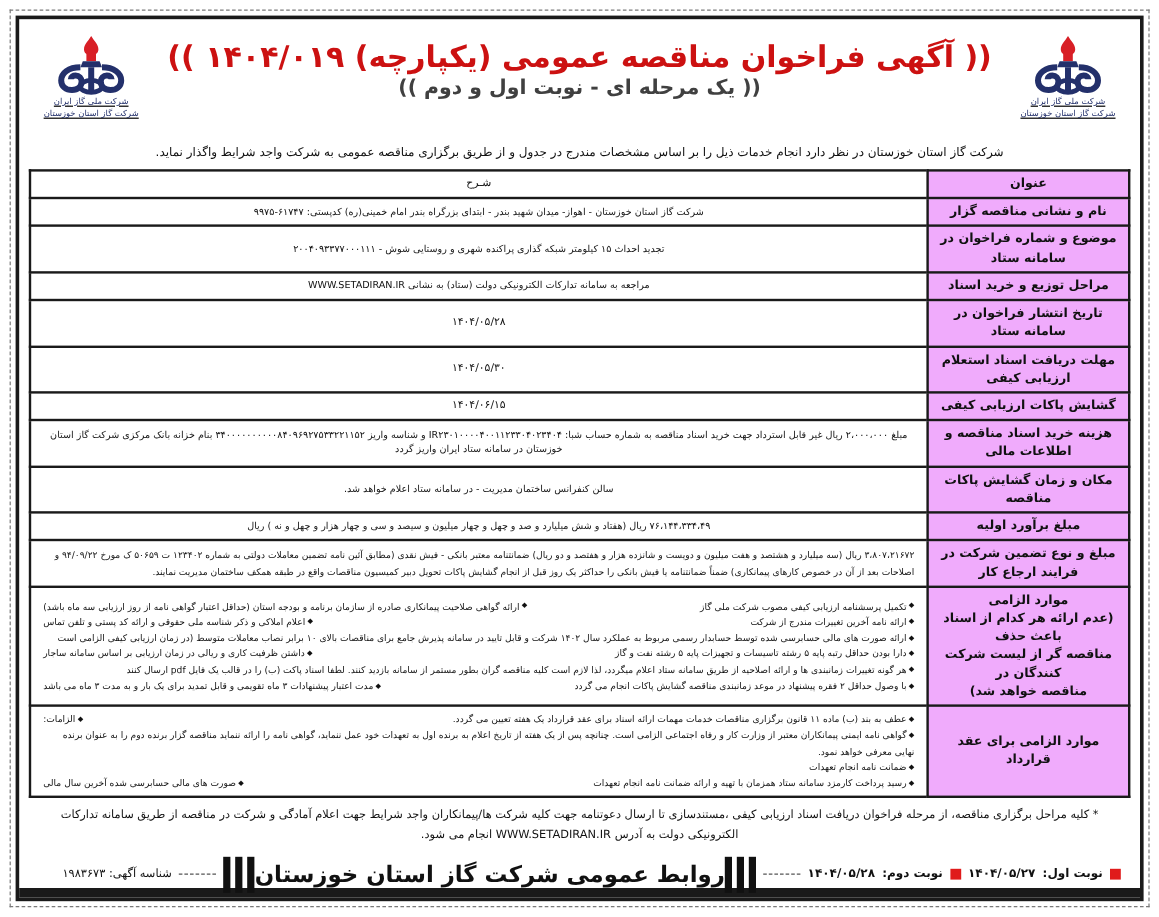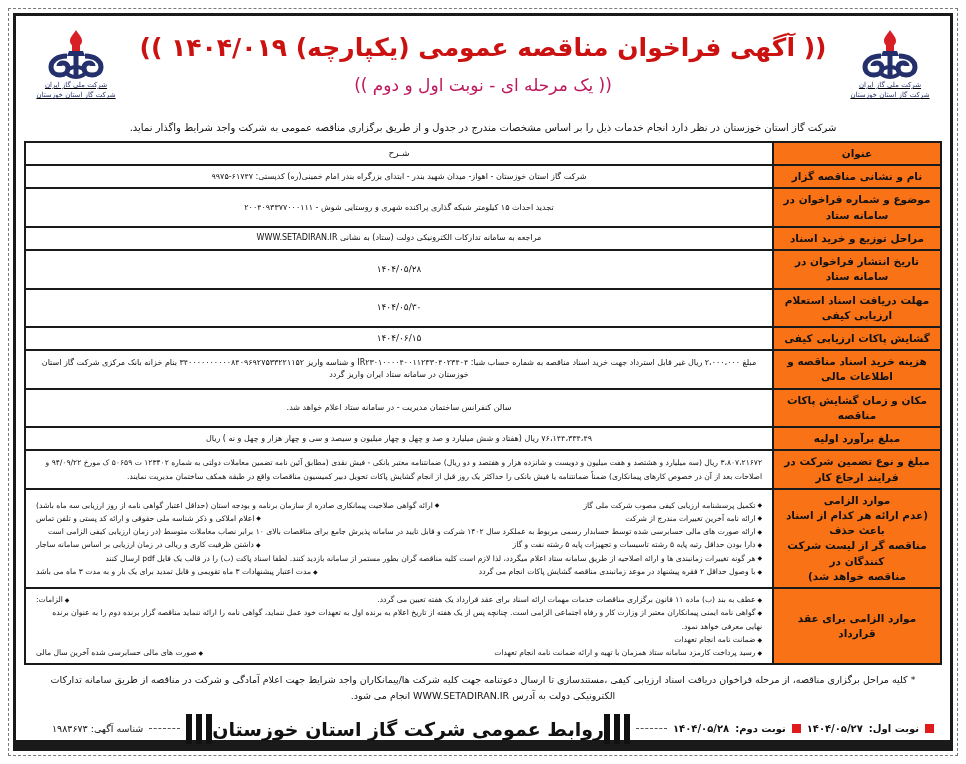--- a/index.html
+++ b/index.html
@@ -89,24 +89,24 @@
     padding-top: 8px;
   }
   .title-main {
     color: #cc1111;
     font-size: 25px;
     font-weight: bold;
     letter-spacing: 0px;
     line-height: 1.25;
   }
   .title-sub {
-    color: #be185d;
+    color: #404040;
     font-size: 17px;
-    font-weight: normal;
-    margin-top: 12px;
+    font-weight: bold;
+    margin-top: 0;
   }
   .intro {
     position: relative;
     z-index: 2;
     text-align: center;
     font-size: 10px;
     color: #111;
     padding: 6px 14px 6px 14px;
     line-height: 1.5;
   }
@@ -119,21 +119,21 @@
     border-collapse: collapse;
     table-layout: fixed;
   }
   table.tender td {
     border: 2px solid #1a1a1a;
     vertical-align: middle;
     padding: 3px 6px;
   }
   td.label {
     width: 168px;
-    background: #f97316;
+    background: #f0abfc;
     text-align: center;
     font-size: 10.5px;
     font-weight: bold;
     color: #111;
     line-height: 1.45;
   }
   td.value {
     background: #ffffff;
     text-align: center;
     font-size: 9px;

